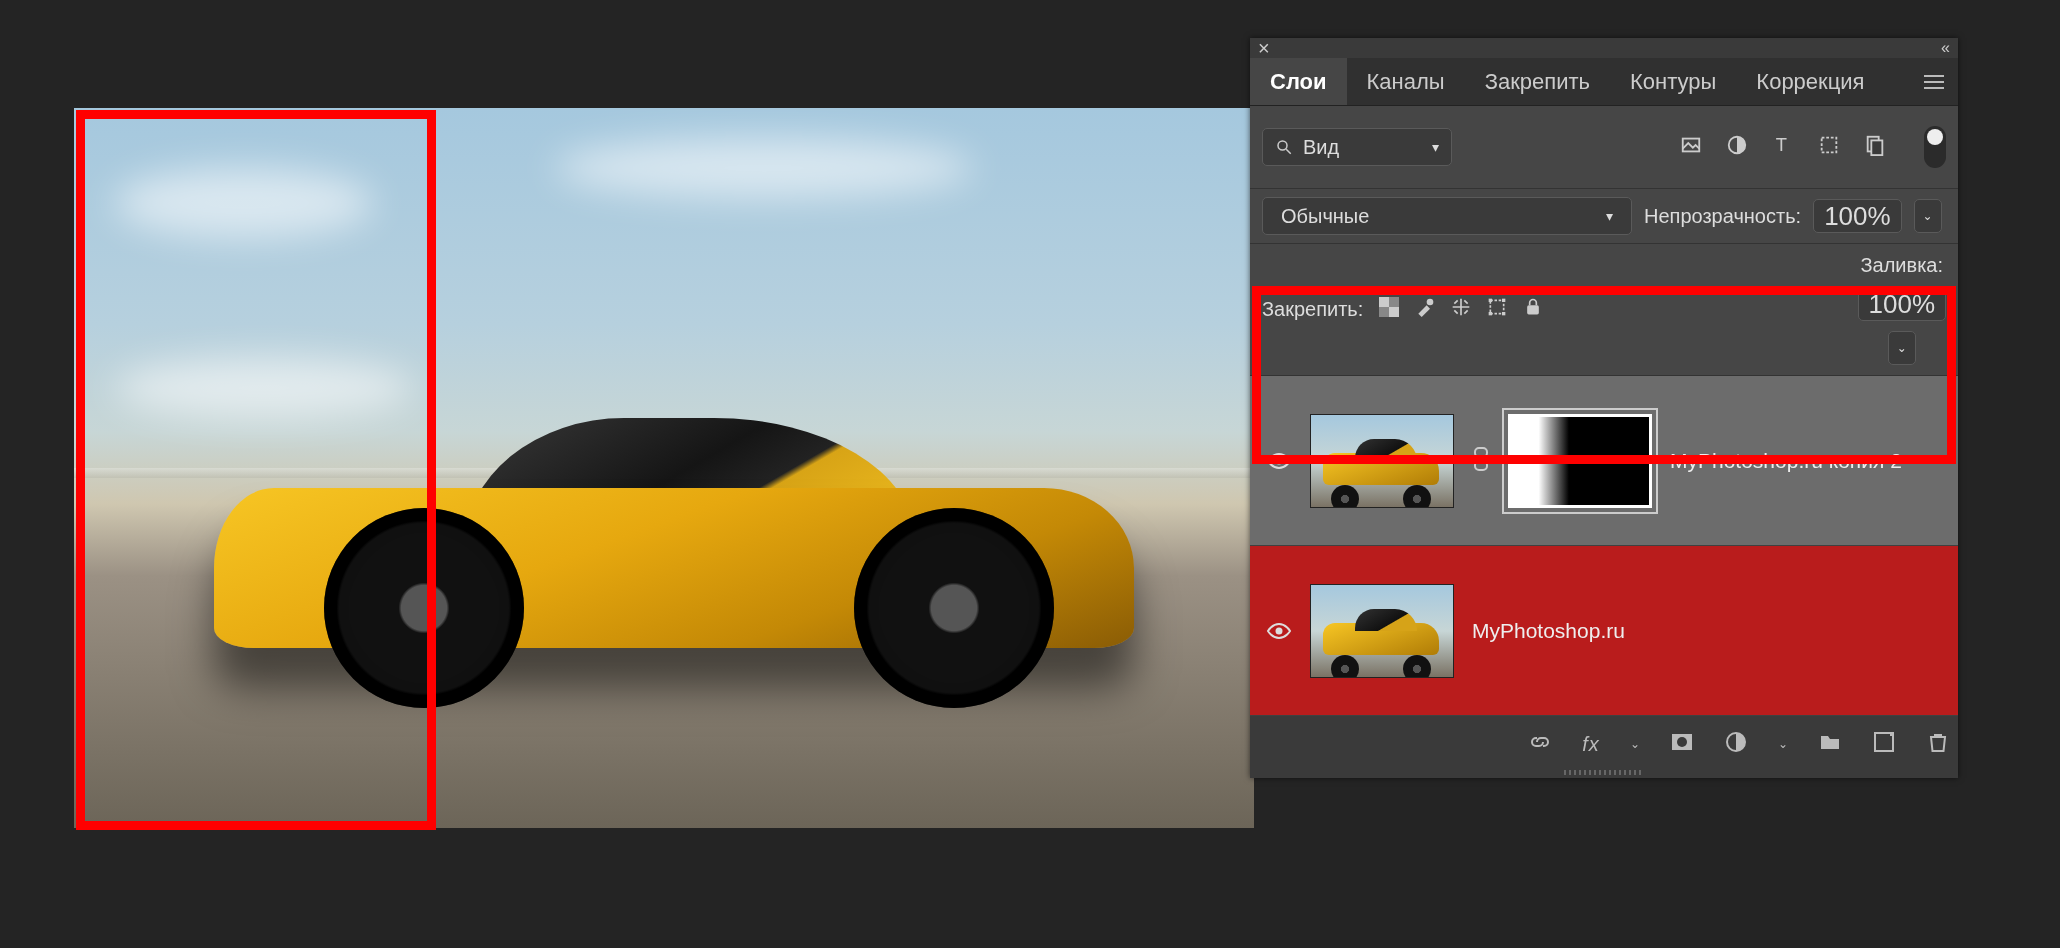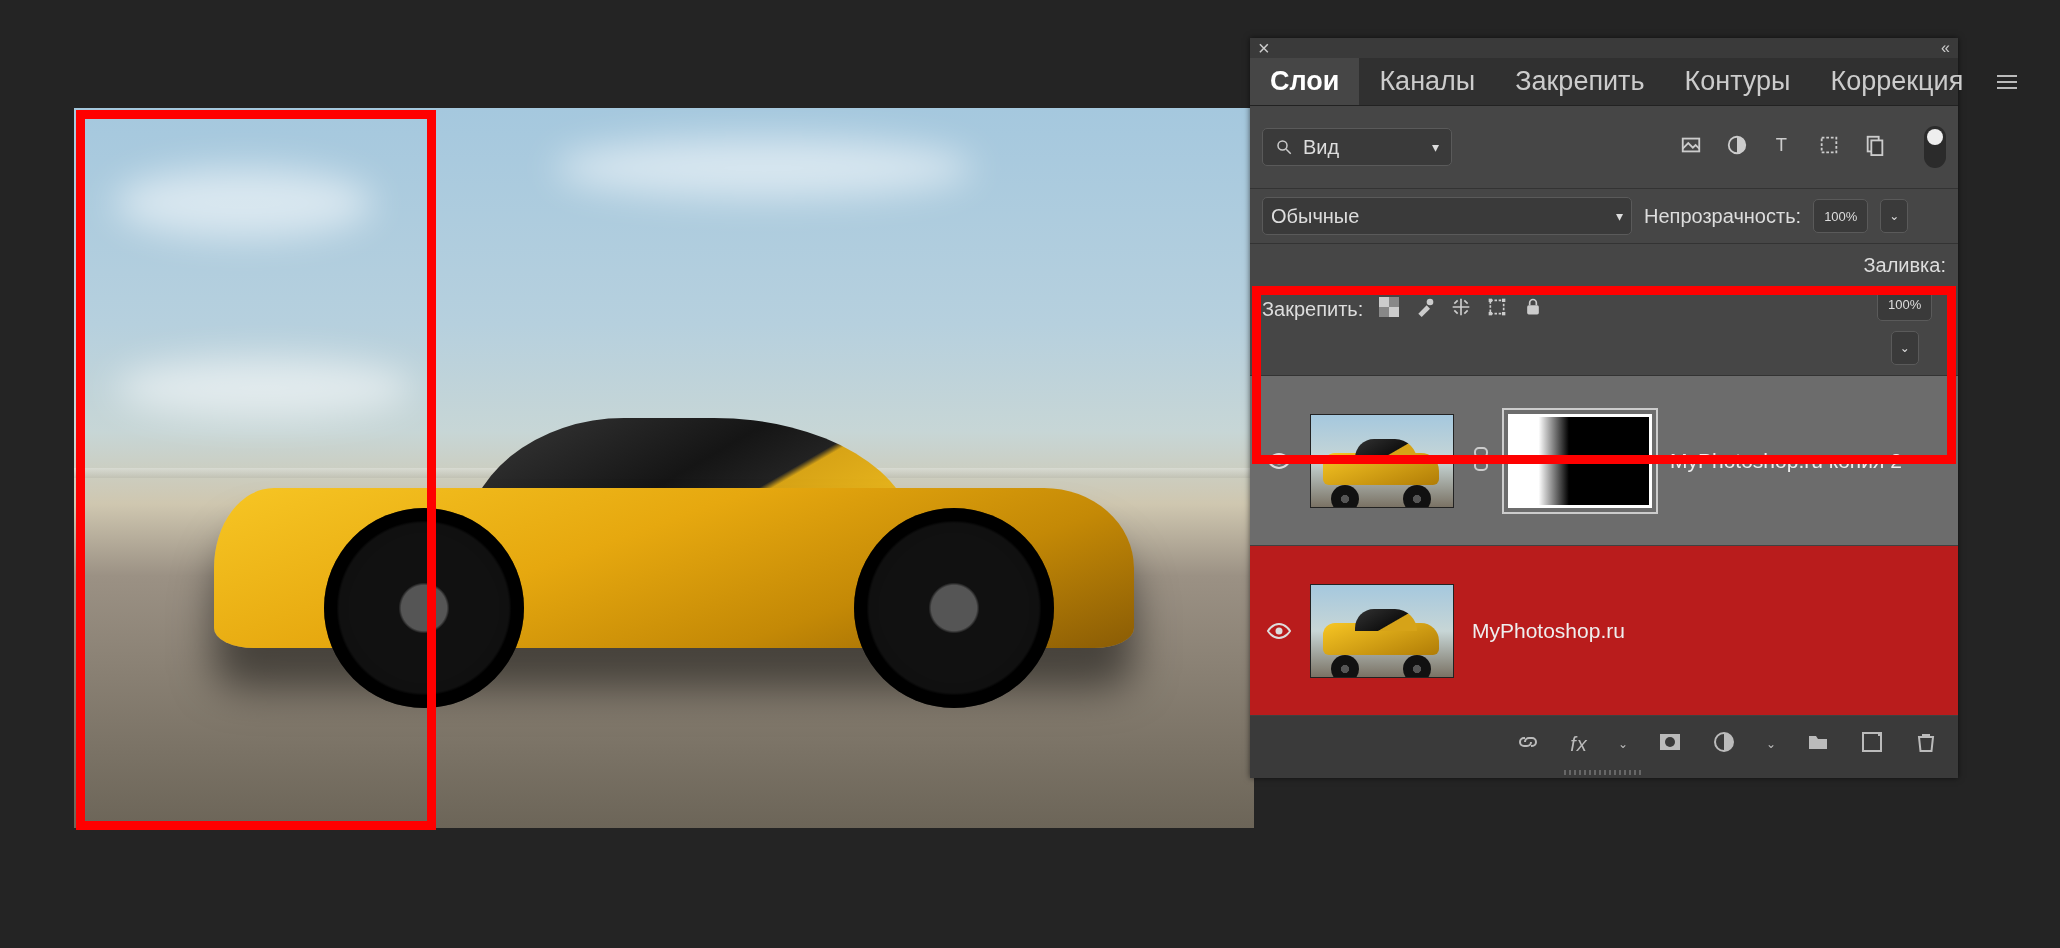--- a/index.html
+++ b/index.html
@@ -72,21 +72,21 @@
     justify-content:space-between; padding:0 8px;
   }
   .close-x { color:#ccc; font-size:20px; line-height:18px; cursor:pointer;}
   .collapse { color:#ccc; font-size:16px;}
   .tabs {
     display:flex; align-items:stretch; background:#303030; height:48px;
     border-bottom:1px solid #222;
   }
   .tab {
     padding:0 20px; display:flex; align-items:center; color:#ccc;
-    font-size:27px; cursor:pointer;
+    font-size:22px; cursor:pointer;
   }
   .tab.active { background:#464646; color:#fff; font-weight:bold; }
   .tab-menu { margin-left:auto; padding:0 14px; display:flex; align-items:center;}
   .tab-menu span{ width:20px; height:2px; background:#bbb; box-shadow:0 -6px 0 #bbb,0 6px 0 #bbb;}
 
   .row {
     display:flex; align-items:center; gap:10px;
     padding:20px 12px; background:#464646;
     border-bottom:1px solid #333;
   }
@@ -105,26 +105,26 @@
   .toggle::after{
     content:""; position:absolute; top:3px; left:3px; width:16px; height:16px;
     background:#eee; border-radius:50%;
   }
 
   .blend-row { display:flex; align-items:center; gap:12px; padding:8px 12px;
     background:#464646; border-bottom:1px solid #333; font-size:20px;}
   .blend-select {
     display:flex; align-items:center; background:#3a3a3a;
     border:1px solid #5a5a5a; border-radius:5px;
-    height:38px; padding:0 8px; width:370px; color:#ddd;
+    height:38px; padding:0 18px; width:370px; color:#ddd;
   }
   .opacity-input, .fill-input {
     display:flex; align-items:center; background:#3a3a3a;
     border:1px solid #5a5a5a; border-radius:5px;
-    height:34px; padding:0 10px; color:#ddd; font-size:13px;
+    height:34px; padding:0 10px; color:#ddd; font-size:26px;
   }
   .dd-btn {
     width:28px; height:34px; background:#3a3a3a; border:1px solid #5a5a5a;
     border-radius:5px; display:flex; align-items:center; justify-content:center;
     font-size:12px;
   }
 
   .lock-row{
     display:flex; align-items:center; gap:16px; padding:10px 12px;
     background:#464646; font-size:20px; border-bottom:1px solid #333;
@@ -172,21 +172,21 @@
   }
   .layer-name { font-size:21px; color:#eee;}
   .selected { background:#6c6c6c; }
   .red-box-2 {
     position:absolute; left:1252px; top:286px; width:704px; height:178px;
     border:9px solid red; pointer-events:none;
   }
 
   .panel-footer{
     display:flex; gap:30px; justify-content:flex-end; align-items:center;
-    padding:14px 20px 8px; background:#3a3a3a;
+    padding:14px 8px 8px; background:#3a3a3a;
   }
   .panel-footer svg{ width:24px; height:24px; fill:#bbb;}
   .fx { font-style:italic; color:#bbb; font-size:20px; letter-spacing:1px;}
   .grip {
     height:12px; display:flex; justify-content:center; align-items:center;
     background:#3a3a3a;
   }
   .grip span{
     width:80px; height:5px;
     background:repeating-linear-gradient(90deg,#666 0 2px,transparent 2px 5px);

